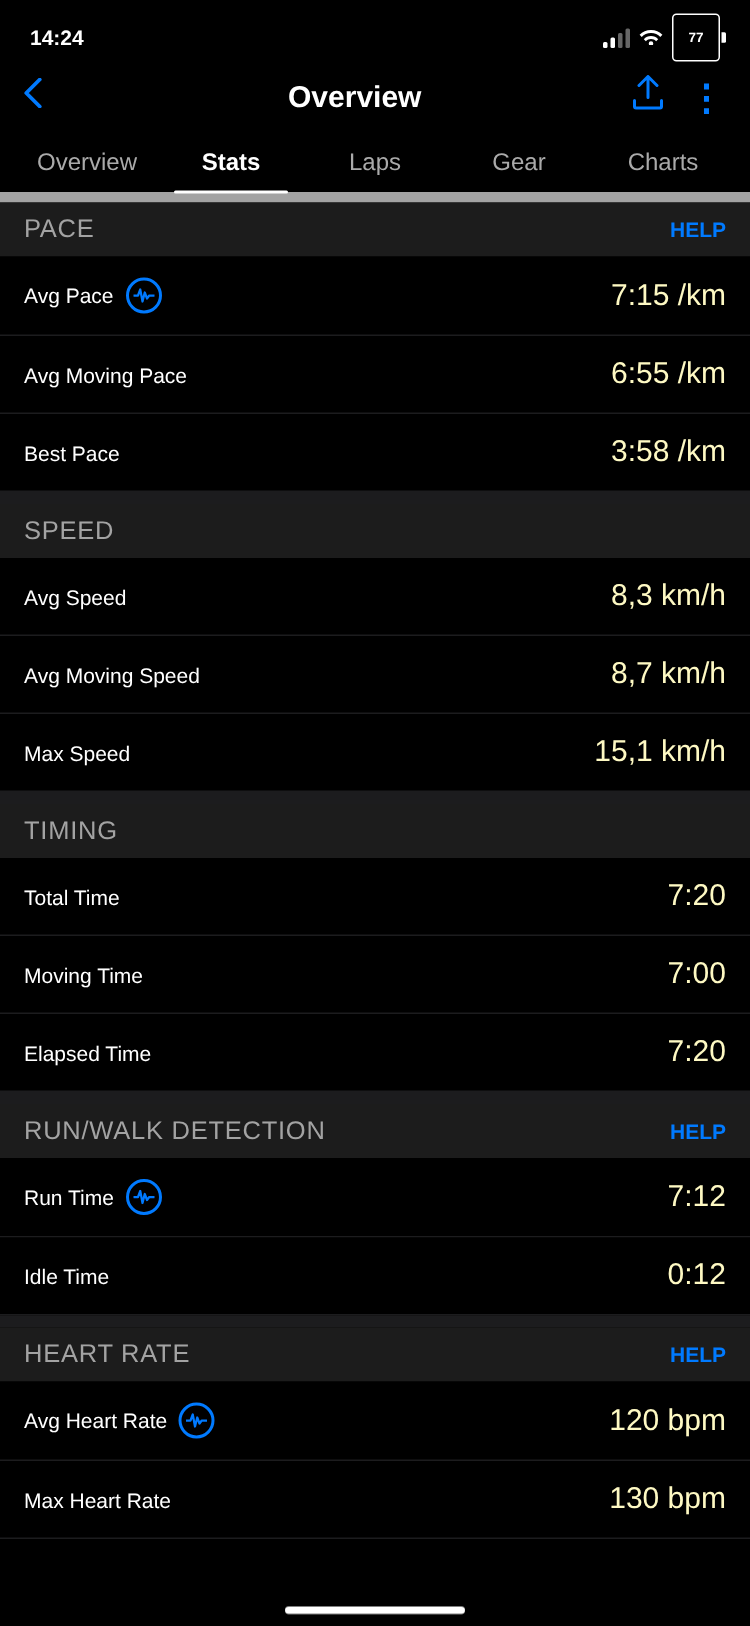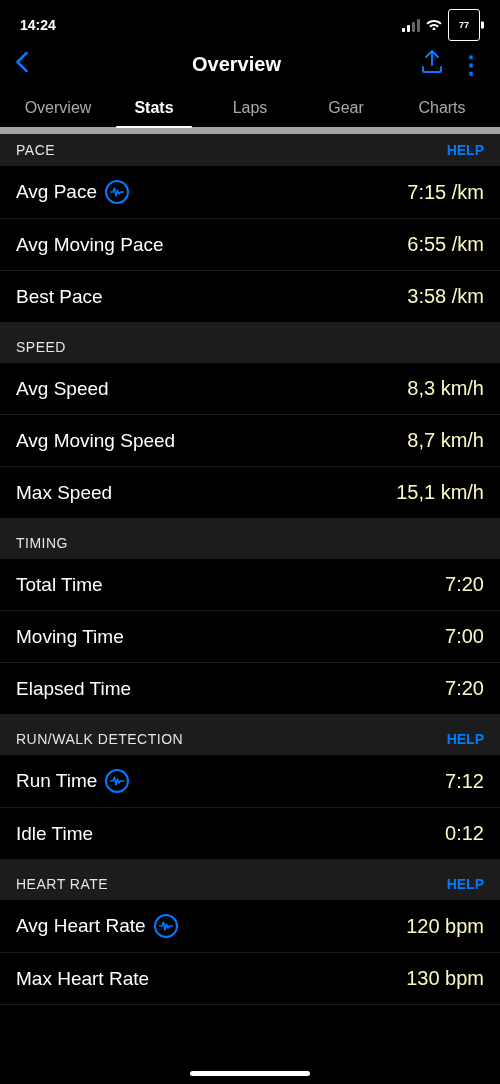--- a/index.html
+++ b/index.html
@@ -139,23 +139,23 @@
 
     
     .section-header {
       background: #1c1c1c;
       padding: 8px 16px;
       display: flex;
       justify-content: space-between;
       align-items: center;
     }
     .section-label {
-      font-size: 14px;
+      font-size: 17px;
       font-weight: 500;
-      color: #e5e5e5;
+      color: #a3a3a3;
       letter-spacing: 0.5px;
       text-transform: uppercase;
     }
     .help-btn {
       font-size: 14px;
       font-weight: 600;
       color: #007AFF;
       cursor: pointer;
     }
 
@@ -165,21 +165,21 @@
       justify-content: space-between;
       align-items: center;
       padding: 14px 16px;
       background: #000;
       border-bottom: 1px solid #1c1c1e;
     }
     .stat-label {
       display: flex;
       align-items: center;
       gap: 8px;
-      font-size: 19px;
+      font-size: 14px;
       color: #fff;
     }
     .stat-value {
       font-size: 20px;
       color: #fef9c3;
     }
     .pulse-icon {
       width: 24px;
       height: 24px;
       border-radius: 50%;

